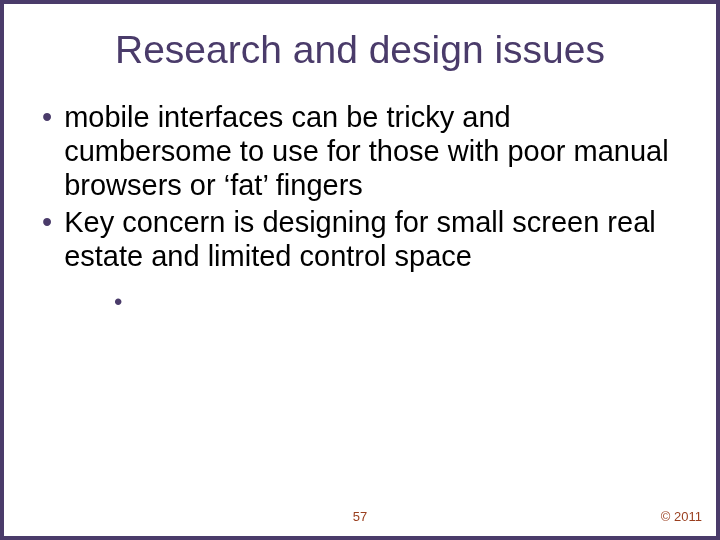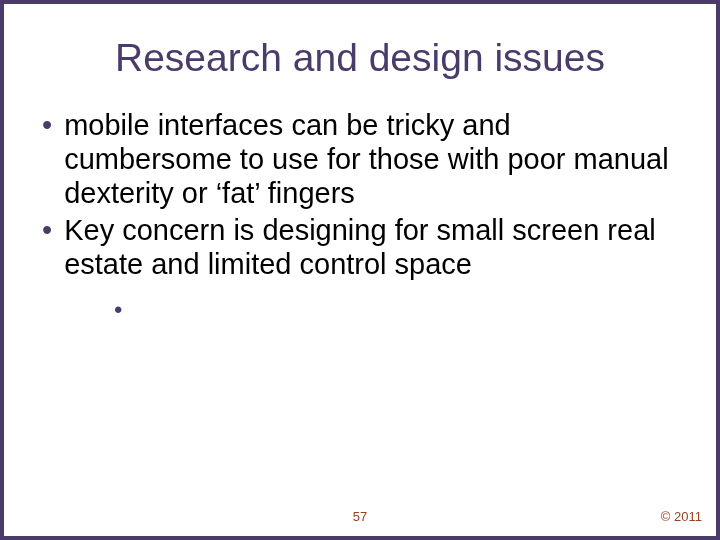--- a/index.html
+++ b/index.html
@@ -16,21 +16,21 @@
     height: 540px;
     background: #ffffff;
     border: 4px solid #4a3b6a;
     position: relative;
     padding: 0;
   }
   .title {
     color: #4a3b6a;
     font-size: 39px;
     text-align: center;
-    margin-top: 32px;
+    margin-top: 24px;
     margin-bottom: 28px;
     font-weight: normal;
   }
   .bullets {
     margin: 0 34px 0 38px;
   }
   .bullet-l1 {
     display: flex;
     align-items: flex-start;
     color: #000000;
@@ -93,21 +93,21 @@
 <body>
 
 <div class="slide">
 
   <div class="title">Research and design issues</div>
 
   <div class="bullets">
 
     <div class="bullet-l1">
       <span class="dot">•</span>
-      <span>mobile interfaces can be tricky and cumbersome to use for those with poor manual dexterity or ‘fat’ fingers</span>
+      <span>mobile interfaces can be tricky and cumbersome to use for those with poor manual browsers or ‘fat’ fingers</span>
     </div>
 
     <div class="bullet-l1">
       <span class="dot">•</span>
       <span>Key concern is designing for small screen real estate and limited control space</span>
     </div>
 
     <div class="bullet-l2">
       <span class="dot">•</span>
     </div>

